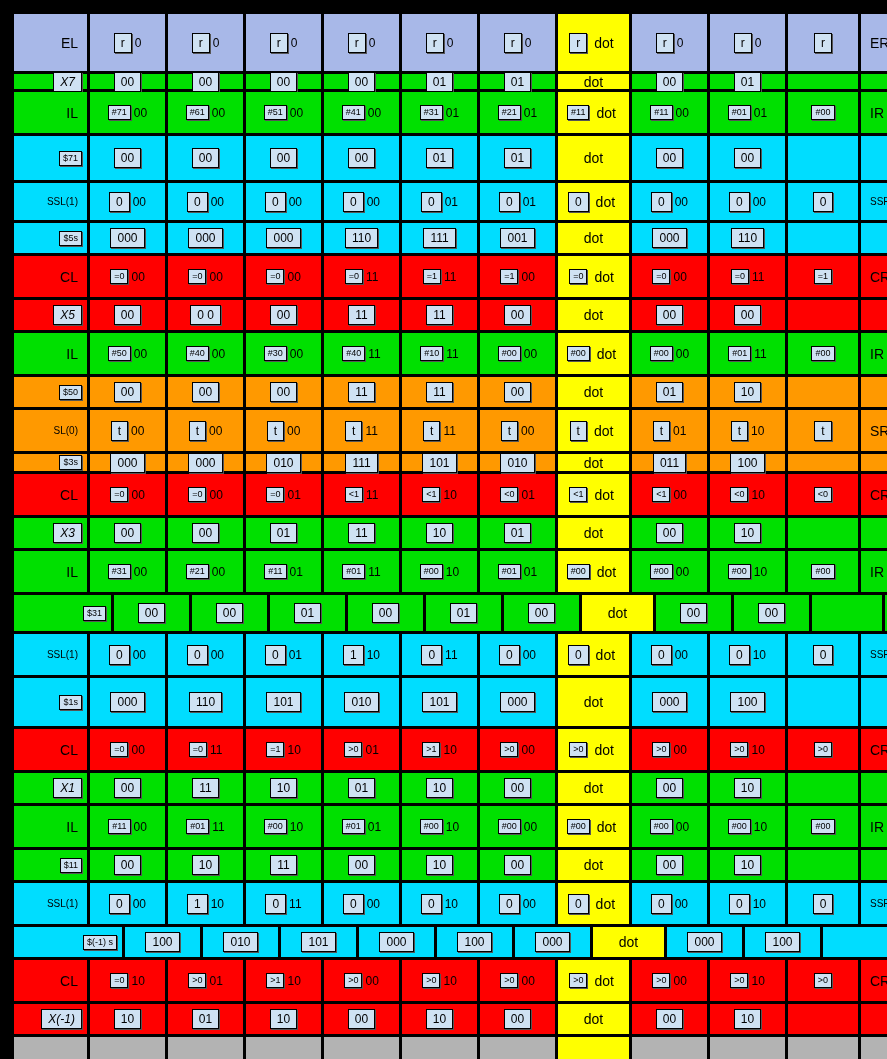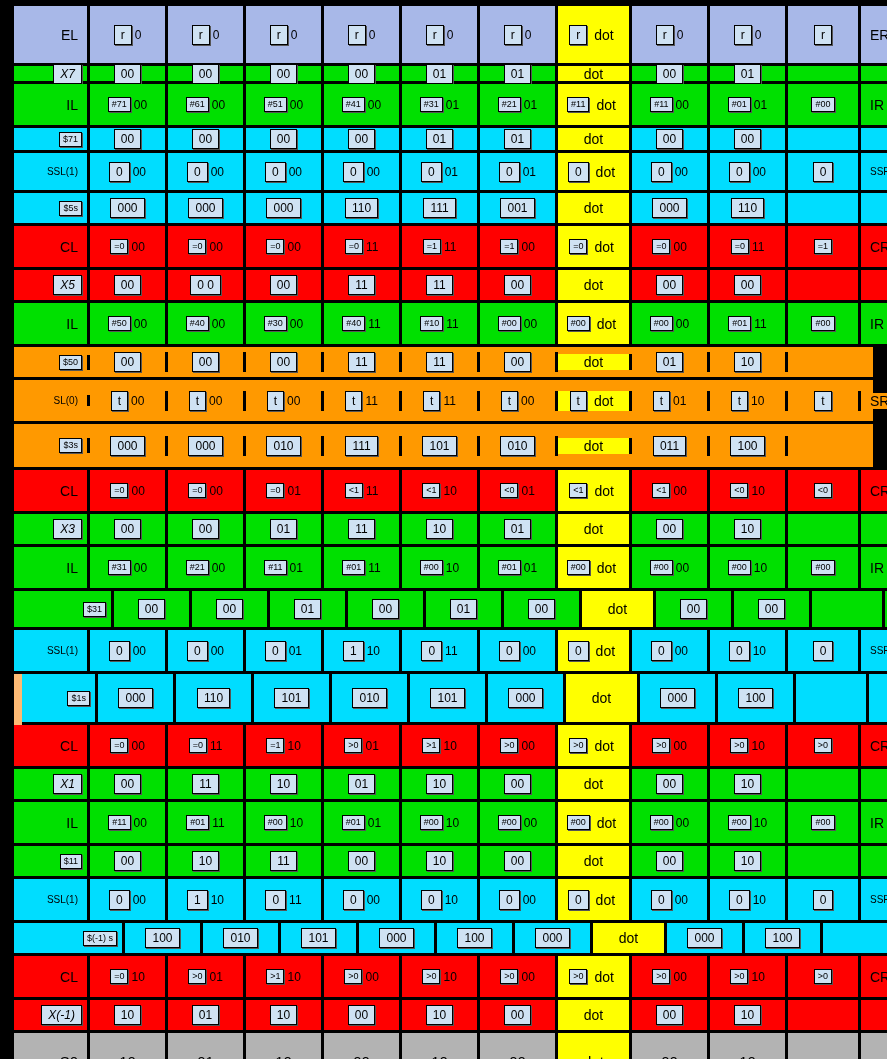--- a/index.html
+++ b/index.html
@@ -1,33 +1,33 @@
 <!DOCTYPE html>
 <html><head>
 <meta charset="utf-8">
 <style>
   html,body{margin:0;padding:0;background:#000;}
   body{font-family:"Liberation Sans",sans-serif;}
   #sheet{position:relative;width:887px;height:1059px;background:#000;overflow:hidden;}
-  .grid{position:absolute;left:14px;top:6px;width:859px;height:1031px;background:#fdba74;}
+  .grid{position:absolute;left:14px;top:14px;width:859px;height:1031px;background:#ec4899;}
   .row{position:relative;width:100%;box-sizing:border-box;display:flex;}
   
   .cLbl{width:76px;flex:0 0 76px;}
   .cCol{width:78px;flex:0 0 78px;}
   .cDot{width:74px;flex:0 0 74px;}
   .cEnd{width:73px;flex:0 0 73px;}
   .cell{position:relative;box-sizing:border-box;border-right:3px solid #000;display:flex;align-items:center;justify-content:center;}
   .row:last-child .cell{border-bottom:none;}
   .rowline{border-bottom:3px solid #000;}
   
   .bg-blue{background:#a8b8e8;}
   .bg-green{background:#00e000;}
   .bg-cyan{background:#00ddff;}
   .bg-red{background:#ff0000;}
-  .bg-orange{background:#ff9900;align-items:center;}
+  .bg-orange{background:#ff9900;}
   .bg-gray{background:#b3b3b3;}
   .bg-yellow{background:#ffff00;}
   
   .box{
     display:inline-block;background:#cfe2f3;border:1px solid #000;
     box-shadow:1px 1px 0 #555;
     text-align:center;color:#000;line-height:1;
     padding:2px 4px;font-size:12px;
   }
   .box.sm{font-size:9px;padding:2px 3px;}
@@ -237,21 +237,21 @@
           <div class="twin">
             <span class="box sm">#00</span>
           </div>
         </div>
         <div class="cell cEnd bg-green" style="border-right: none;">
           <div class="rightlbl">
             <span class="lbl">IR</span>
           </div>
         </div>
       </div>
-      <div class="row rowline bg-cyan" style="height: 25px;">
+      <div class="row rowline bg-cyan" style="height: 47px;">
         <div class="cell cLbl bg-cyan">
           <div class="leftlbl">
             <span class="box sm">$71</span>
           </div>
         </div>
         <div class="cell cCol bg-cyan">
           <div class="ctr">
             <span class="box md">00</span>
           </div>
         </div>
@@ -745,21 +745,21 @@
           <div class="twin">
             <span class="box md">t</span>
           </div>
         </div>
         <div class="cell cEnd bg-orange" style="border-right: none;">
           <div class="rightlbl">
             <span class="lbl">SR</span>
           </div>
         </div>
       </div>
-      <div class="row rowline bg-orange" style="height: 46px;">
+      <div class="row rowline bg-orange" style="height: 20px;">
         <div class="cell cLbl bg-orange">
           <div class="leftlbl">
             <span class="box sm">$3s</span>
           </div>
         </div>
         <div class="cell cCol bg-orange">
           <div class="ctr">
             <span class="box md">000</span>
           </div>
         </div>
@@ -1126,21 +1126,21 @@
           <div class="twin">
             <span class="box md">0</span>
           </div>
         </div>
         <div class="cell cEnd bg-cyan" style="border-right: none;">
           <div class="rightlbl">
             <span class="lbl small">SSR</span>
           </div>
         </div>
       </div>
-      <div class="row rowline bg-cyan" style="height: 51px; margin-left: 8px;">
+      <div class="row rowline bg-cyan" style="height: 51px;">
         <div class="cell cLbl bg-cyan">
           <div class="leftlbl">
             <span class="box sm">$1s</span>
           </div>
         </div>
         <div class="cell cCol bg-cyan">
           <div class="ctr">
             <span class="box md">000</span>
           </div>
         </div>

